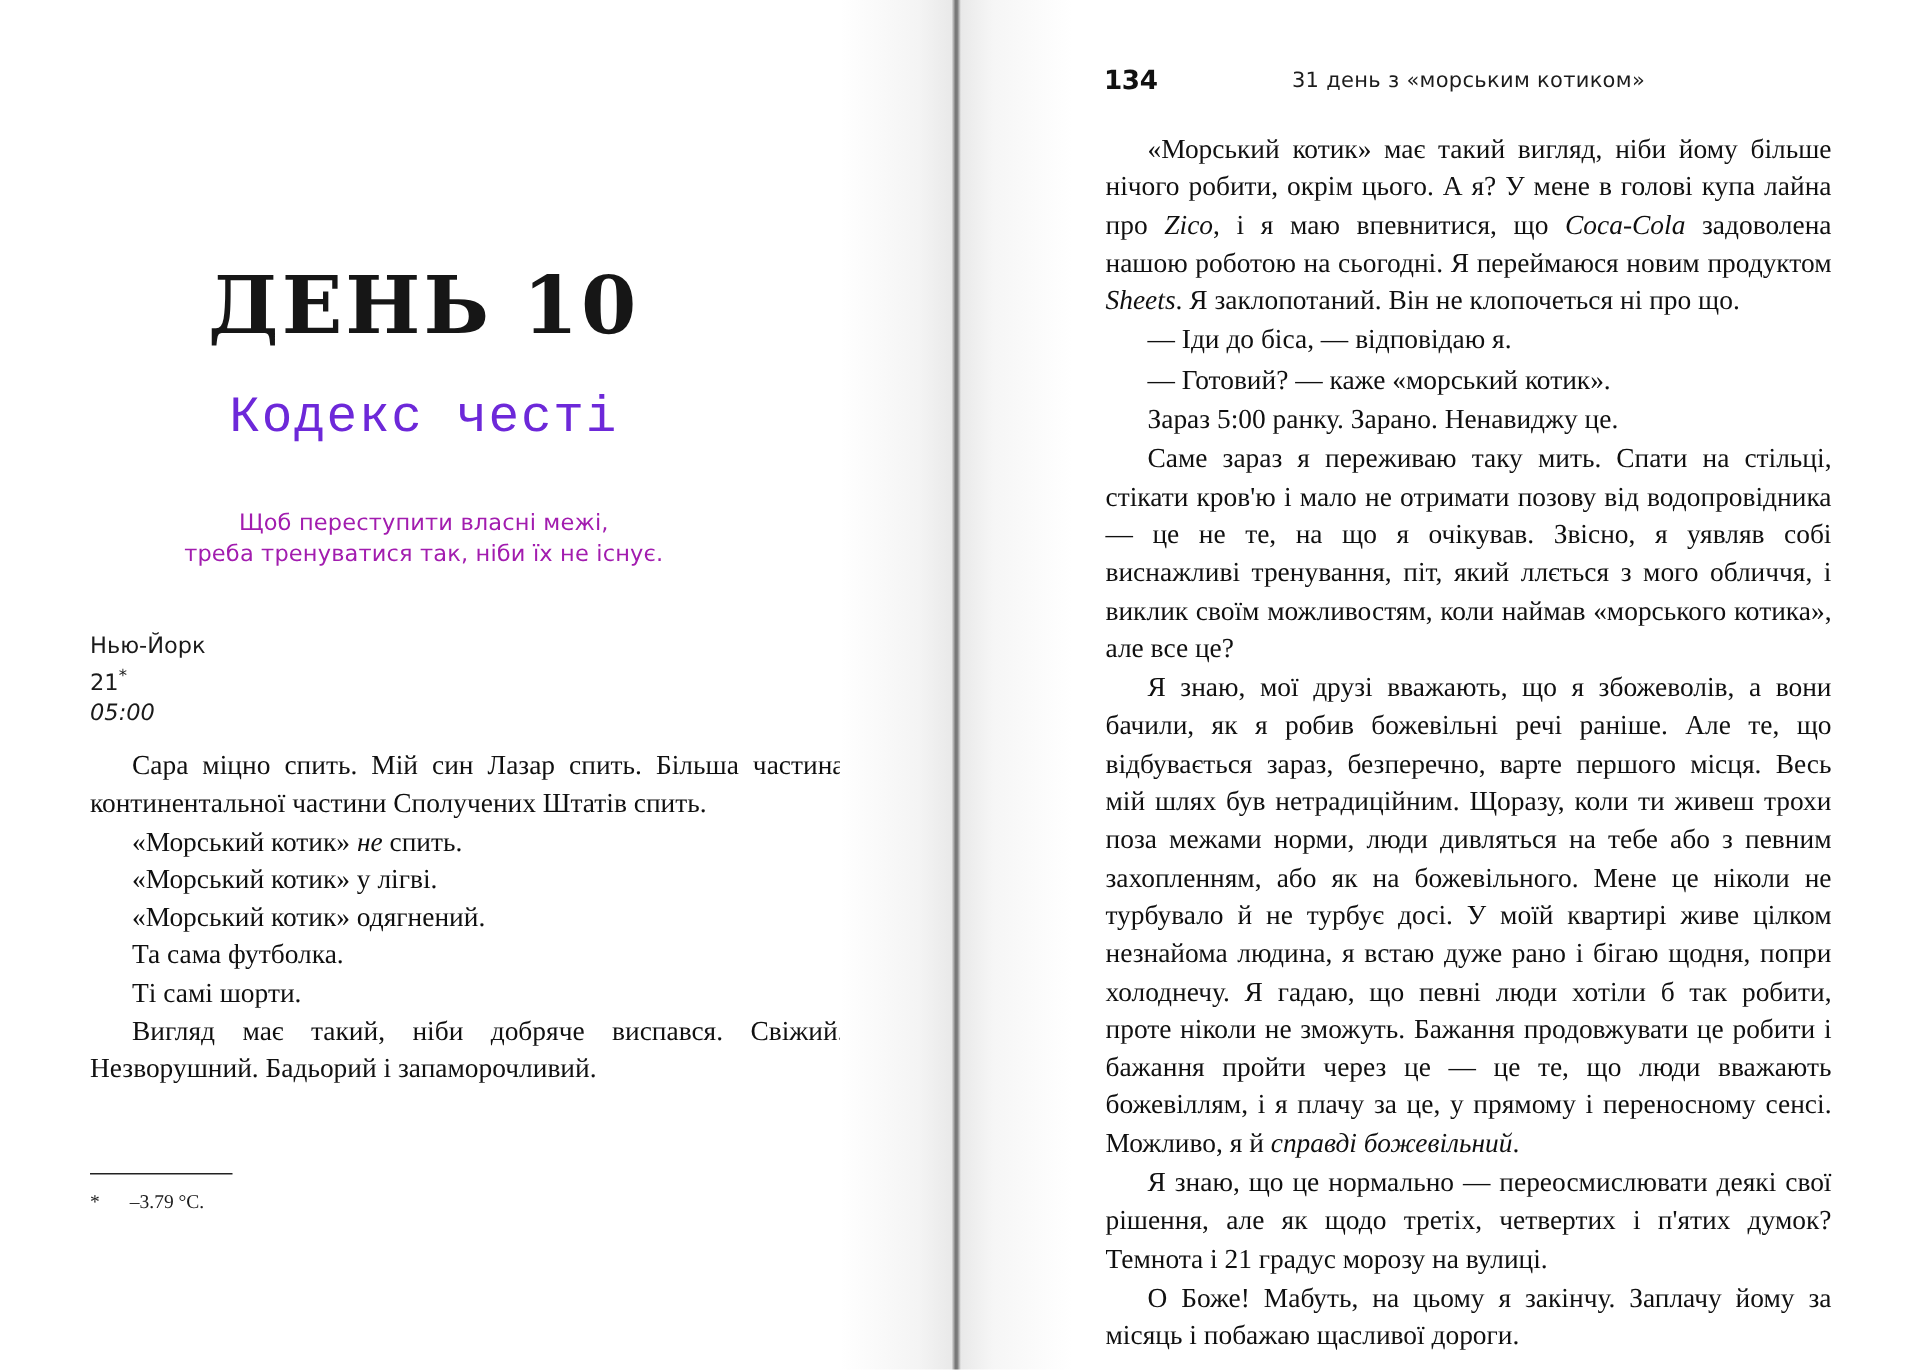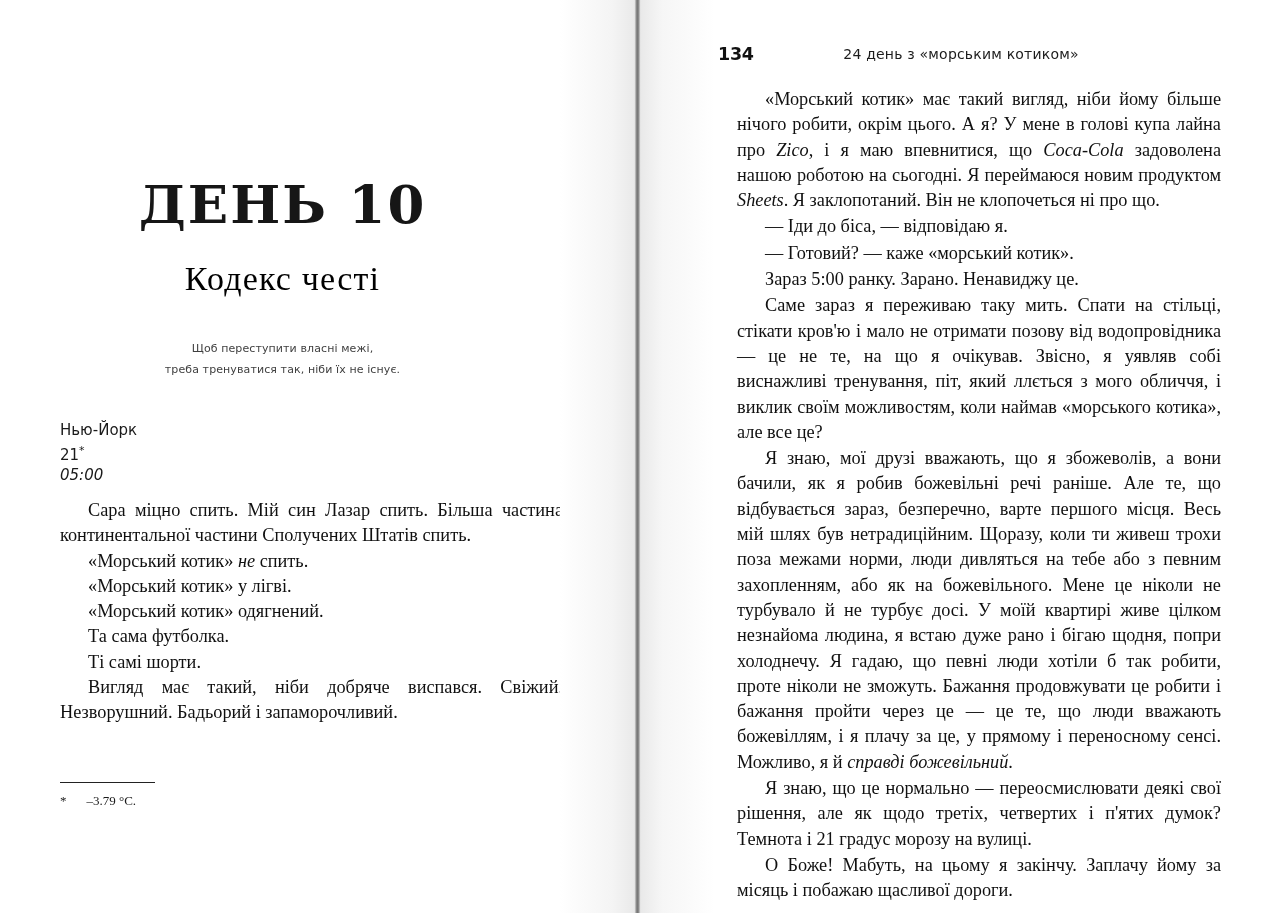--- a/index.html
+++ b/index.html
@@ -40,34 +40,34 @@
     font-family:"DejaVu Serif", serif;
     font-weight:700;
     font-size:53px;
     letter-spacing:2px;
     color:#161616;
     line-height:1;
   }
   .chapter-subtitle{
     position:absolute;left:0;top:262px;width:565px;
     text-align:center;
-    font-family:Liberation Serif, serif;
+    font-family:Liberation Mono, monospace;
     font-weight:400;
     font-size:34px;
     letter-spacing:1.2px;
-    color:#000000;
+    color:#6d28d9;
     line-height:1;
   }
   .epigraph{
     position:absolute;left:0;top:338px;width:565px;
     text-align:center;
     font-family:"DejaVu Sans", sans-serif;
-    font-size:11px;
+    font-size:15px;
     line-height:21px;
-    color:#404040;
+    color:#a21caf;
     letter-spacing:.1px;
   }
   .epigraph .attr{display:block;}
 
   .locblock{
     position:absolute;left:60px;top:420px;
     font-family:"DejaVu Sans", sans-serif;
     font-size:15px;
     line-height:20.5px;
     color:#1a1a1a;
@@ -91,21 +91,21 @@
     background:#222;
   }
   .footnote{
     position:absolute;left:60px;top:792px;width:330px;
     font-size:13px;line-height:17px;color:#1a1a1a;
     display:flex;gap:20px;
   }
 
   
   .runhead{
-    position:absolute;top:44px;left:80px;width:486px;
+    position:absolute;top:44px;left:98px;width:486px;
     height:20px;
   }
   .folio{
     position:absolute;left:0;top:0;
     font-family:"DejaVu Sans", sans-serif;
     font-weight:700;font-size:17.5px;color:#111;
     letter-spacing:-.3px;
   }
   .runhead-title{
     position:absolute;left:0;top:2px;width:486px;
@@ -162,21 +162,21 @@
     <div class="footnote">
       <span>*</span>
       <span>–3.79 °C.</span>
     </div>
   </div>
 
   <div class="page page-right">
 
     <div class="runhead">
       <span class="folio">134</span>
-      <span class="runhead-title">24 день з «морським котиком»</span>
+      <span class="runhead-title">31 день з «морським котиком»</span>
     </div>
 
     <div class="body-right">
       <p>«Морський котик» має такий вигляд, ніби йому більше нічого робити, окрім цього. А я? У мене в голові купа лайна про <i>Zico</i>, і я маю впевнитися, що <i>Coca-Cola</i> задоволена нашою роботою на сьогодні. Я переймаюся новим продуктом <i>Sheets</i>. Я заклопотаний. Він не клопочеться ні про що.</p>
       <p>— Іди до біса, — відповідаю я.</p>
       <p>— Готовий? — каже «морський котик».</p>
       <p>Зараз 5:00 ранку. Зарано. Ненавиджу це.</p>
       <p>Саме зараз я переживаю таку мить. Спати на стільці, стікати кров'ю і мало не отримати позову від водопровідника — це не те, на що я очікував. Звісно, я уявляв собі виснажливі тренування, піт, який ллється з мого обличчя, і виклик своїм можливостям, коли наймав «морського котика», але все це?</p>
       <p>Я знаю, мої друзі вважають, що я збожеволів, а вони бачили, як я робив божевільні речі раніше. Але те, що відбувається зараз, безперечно, варте першого місця. Весь мій шлях був нетрадиційним. Щоразу, коли ти живеш трохи поза межами норми, люди дивляться на тебе або з певним захопленням, або як на божевільного. Мене це ніколи не турбувало й не турбує досі. У моїй квартирі живе цілком незнайома людина, я встаю дуже рано і бігаю щодня, попри холоднечу. Я гадаю, що певні люди хотіли б так робити, проте ніколи не зможуть. Бажання продовжувати це робити і бажання пройти через це — це те, що люди вважають божевіллям, і я плачу за це, у прямому і переносному сенсі. Можливо, я й <i>справді божевільний</i>.</p>
       <p>Я знаю, що це нормально — переосмислювати деякі свої рішення, але як щодо третіх, четвертих і п'ятих думок? Темнота і 21 градус морозу на вулиці.</p>

